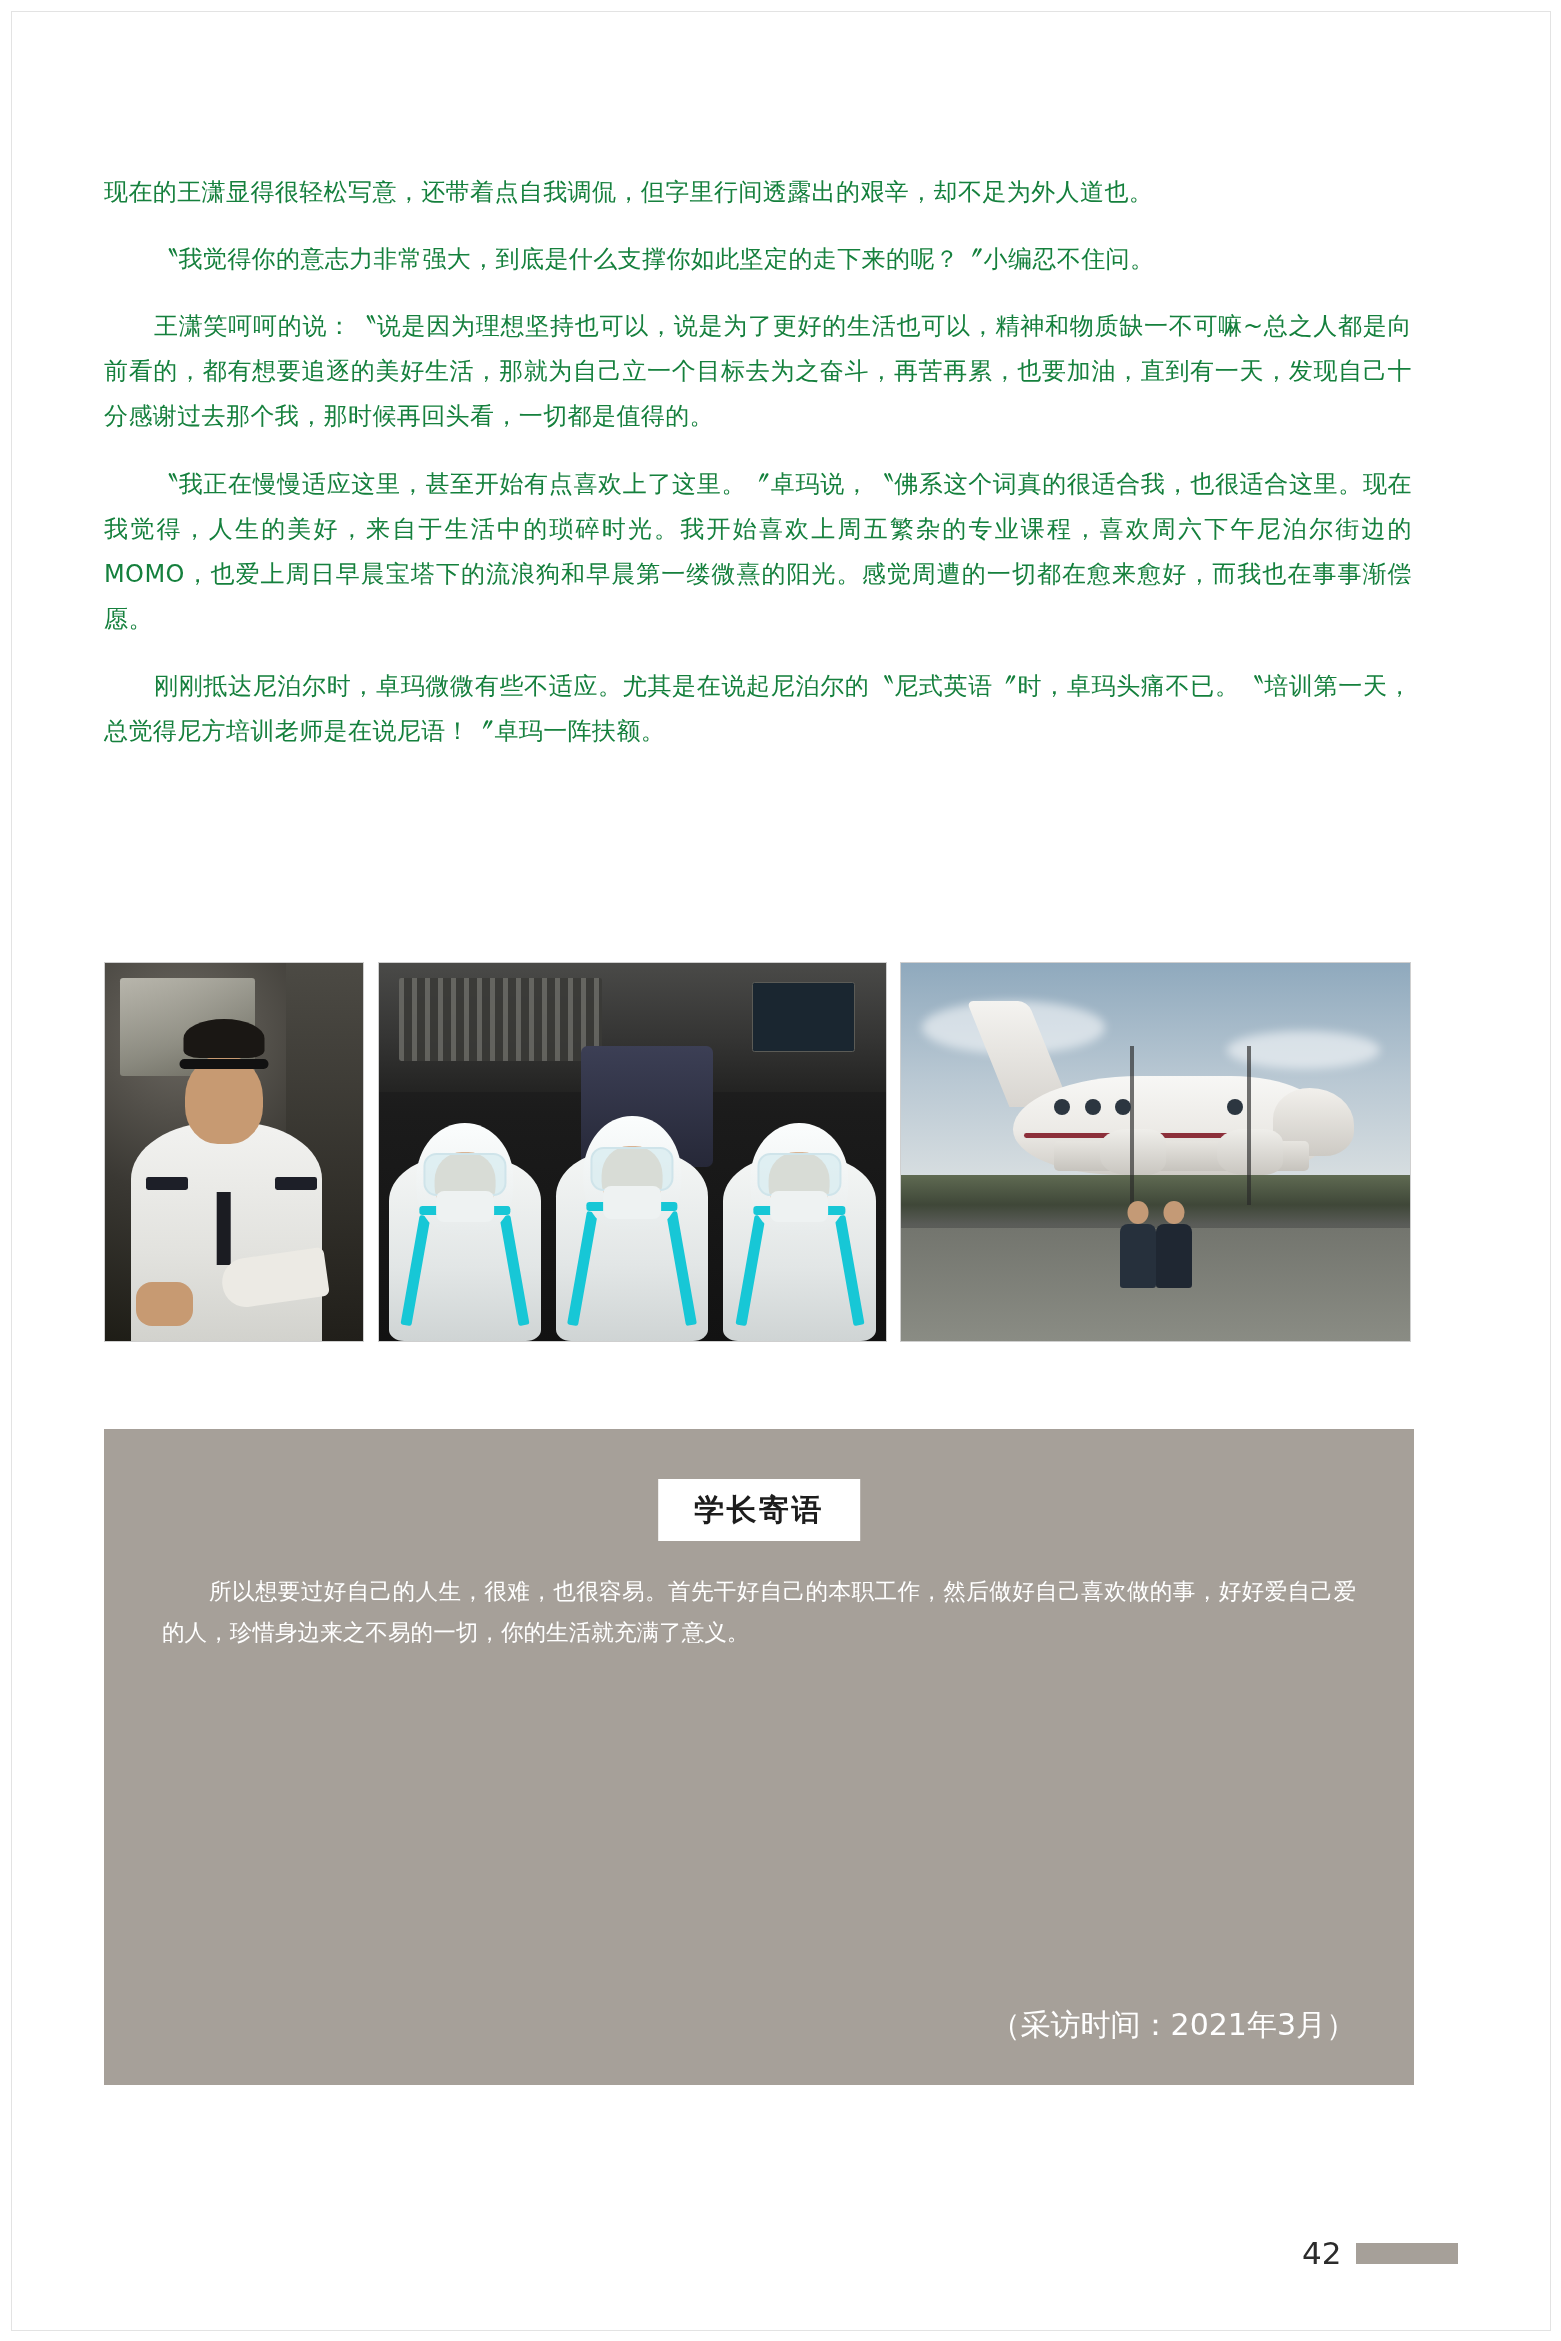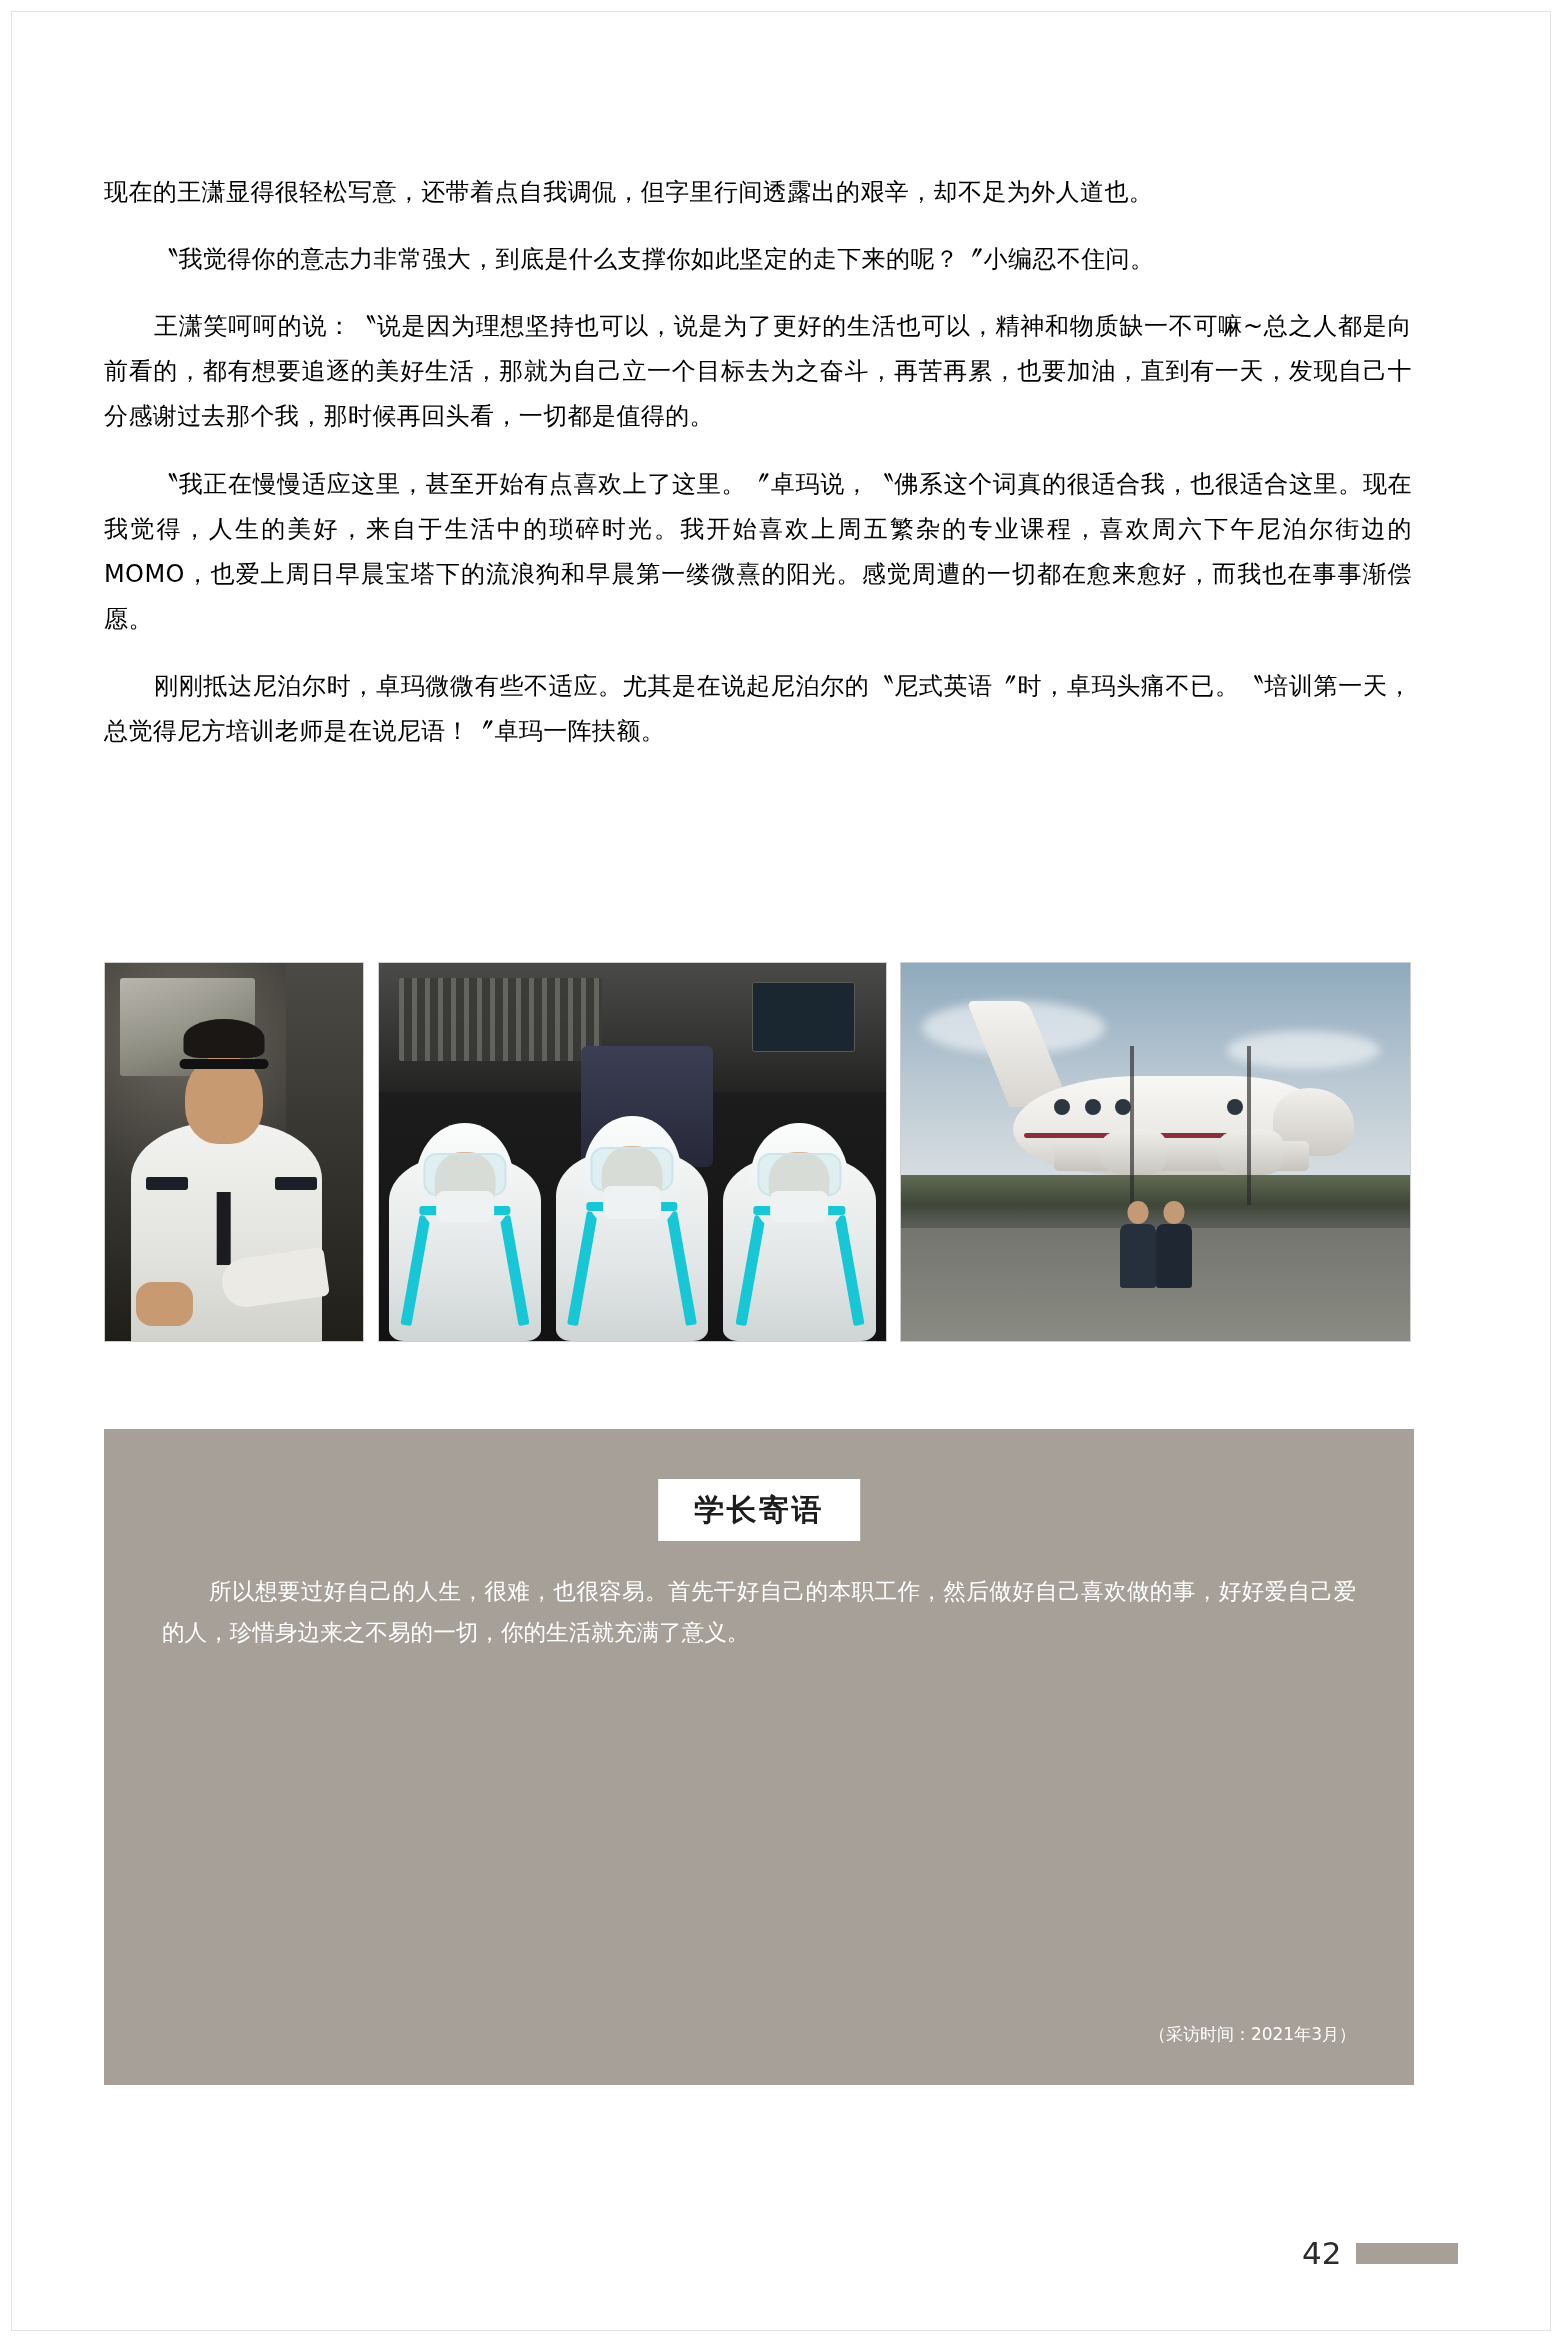--- a/index.html
+++ b/index.html
@@ -38,21 +38,21 @@
     top: 170px;
     width: 1308px;
   }
 
   p.body-text {
     margin: 0 0 11.3px 0;
     font-size: 24px;
     line-height: 1.88;
     letter-spacing: 0.4px;
     text-align: justify;
-    color: #000000;
+    color: #15803d;
     font-family: "DejaVu Sans", "Liberation Sans", sans-serif;
   }
   p.indent {
     text-indent: 50px;
     margin-top: 22px;
   }
 
   
   .photo-row {
     position: absolute;
@@ -325,21 +325,21 @@
     line-height: 1.82;
     color: #ffffff;
     text-align: justify;
     text-indent: 47px;
     font-family: "DejaVu Sans", "Liberation Sans", sans-serif;
   }
   .msg-date {
     position: absolute;
     right: 58px;
     bottom: 39px;
-    font-size: 17px;
+    font-size: 30px;
     color: #ffffff;
     font-family: "DejaVu Sans", "Liberation Sans", sans-serif;
   }
 
   
   .footer {
     position: absolute;
     right: 104px;
     bottom: 71px;
     display: flex;

